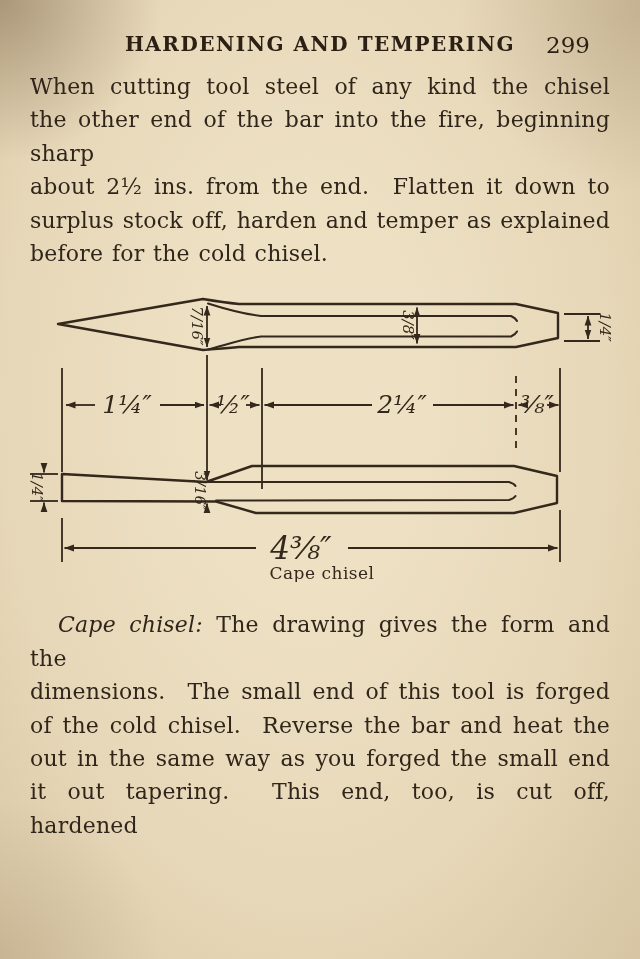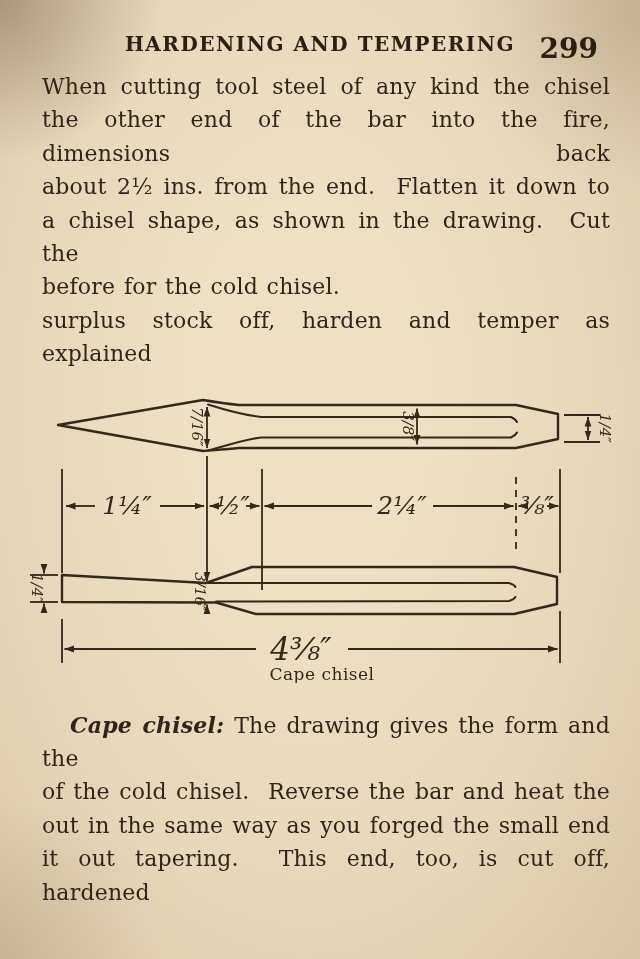--- a/index.html
+++ b/index.html
@@ -30,40 +30,39 @@
     margin-top:6px;
   }
   .runhead .title{
     text-align:center;
     font-weight:700;
     font-size:20px;
     letter-spacing:1.5px;
     color:#2b2013;
   }
   .runhead .pagenum{
-    position:absolute; right:12px; top:0;
-    font-weight:700; font-size:28px; color:#2b2013;
+    position:absolute; right:20px; top:0;
+    font-weight:400; font-size:23px; color:#2b2013;
   }
   .para{ width:580px; }
   .para-1{ margin-top:11px; }
   .para-2{ margin-top:22px; }
   .pline{
     font-size:22px;
     line-height:33.4px;
     text-align:justify;
     text-align-last:justify;
     word-spacing:1.5px;
     letter-spacing:.2px;
     white-space:normal;
     color:#30251a;
-    margin-left:12px;
   }
   .pline.flush{ text-align-last:left; }
   .pline.indent{ text-indent:28px; }
-  .pline i{ font-style:italic;font-weight:bold; }
+  .pline i{ font-style:italic; }
   .figure{
     margin:10px 0 0 -10px;
     width:600px;height:302px;
   }
   .draw{ stroke:var(--ink); stroke-width:2.4; fill:none; stroke-linejoin:round; stroke-linecap:round;}
   .thin{ stroke:var(--ink); stroke-width:1.8; fill:none; }
   .dash{ stroke-dasharray:7 6; }
   text.dim{
     fill:var(--ink);
     font-family:"DejaVu Serif","Liberation Serif",serif;
@@ -79,25 +78,24 @@
 
 <div class="page">
 
   <div class="runhead">
     <div class="title">HARDENING AND TEMPERING</div>
     <div class="pagenum">299</div>
   </div>
 
   <div class="para para-1">
       <div class="pline">When cutting tool steel of any kind the chisel</div>
-      <div class="pline">the other end of the bar into the fire, dimensions back</div>
+      <div class="pline">the other end of the bar into the fire, beginning sharp</div>
       <div class="pline">about 2½ ins. from the end.&nbsp; Flatten it down to</div>
-      <div class="pline">a chisel shape, as shown in the drawing.&nbsp; Cut the</div>
+      <div class="pline">surplus stock off, harden and temper as explained</div>
       <div class="pline flush">before for the cold chisel.</div>
-      <div class="pline">surplus stock off, harden and temper as explained</div>
     </div>
 
   <svg class="figure" viewBox="20 310 600 302" width="600" height="302" xmlns="http://www.w3.org/2000/svg">
     <defs>
       <marker id="ah" markerWidth="11" markerHeight="9" refX="9.5" refY="4" orient="auto" markerUnits="userSpaceOnUse">
         <path d="M0,0.6 L9.8,4 L0,7.4 Z" fill="#33281b"></path>
       </marker>
     </defs>
 
     <g>
@@ -178,18 +176,19 @@
       <path class="thin" d="M256,578 L64.5,578" marker-end="url(#ah)"></path>
       <path class="thin" d="M348,578 L557.5,578" marker-end="url(#ah)"></path>
       <text class="dim big" x="301" y="589" text-anchor="middle">4⅜″</text>
     </g>
 
     <text class="dim cap" x="322" y="609" text-anchor="middle">Cape chisel</text>
   </svg>
 
   <div class="para para-2">
       <div class="pline indent"><i>Cape chisel:</i> The drawing gives the form and the</div>
+      <div class="pline">dimensions.&nbsp; The small end of this tool is forged</div>
       <div class="pline">of the cold chisel.&nbsp; Reverse the bar and heat the</div>
       <div class="pline">out in the same way as you forged the small end</div>
       <div class="pline">it out tapering.&nbsp; This end, too, is cut off, hardened</div>
     </div>
 
 </div>
 
 </body></html>

